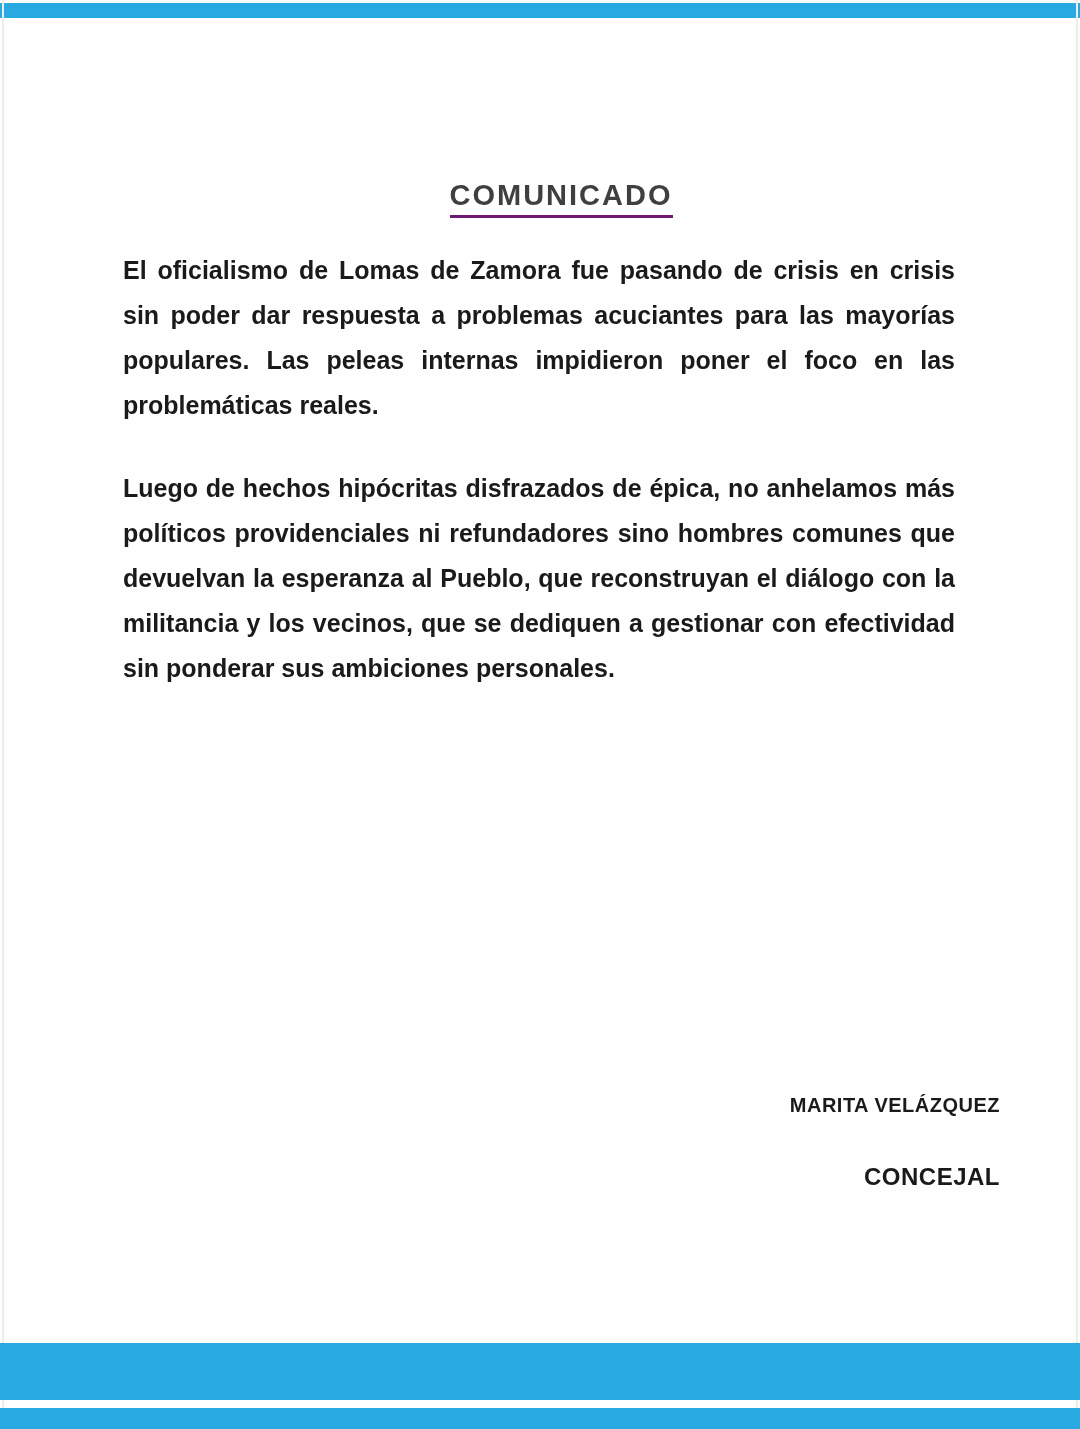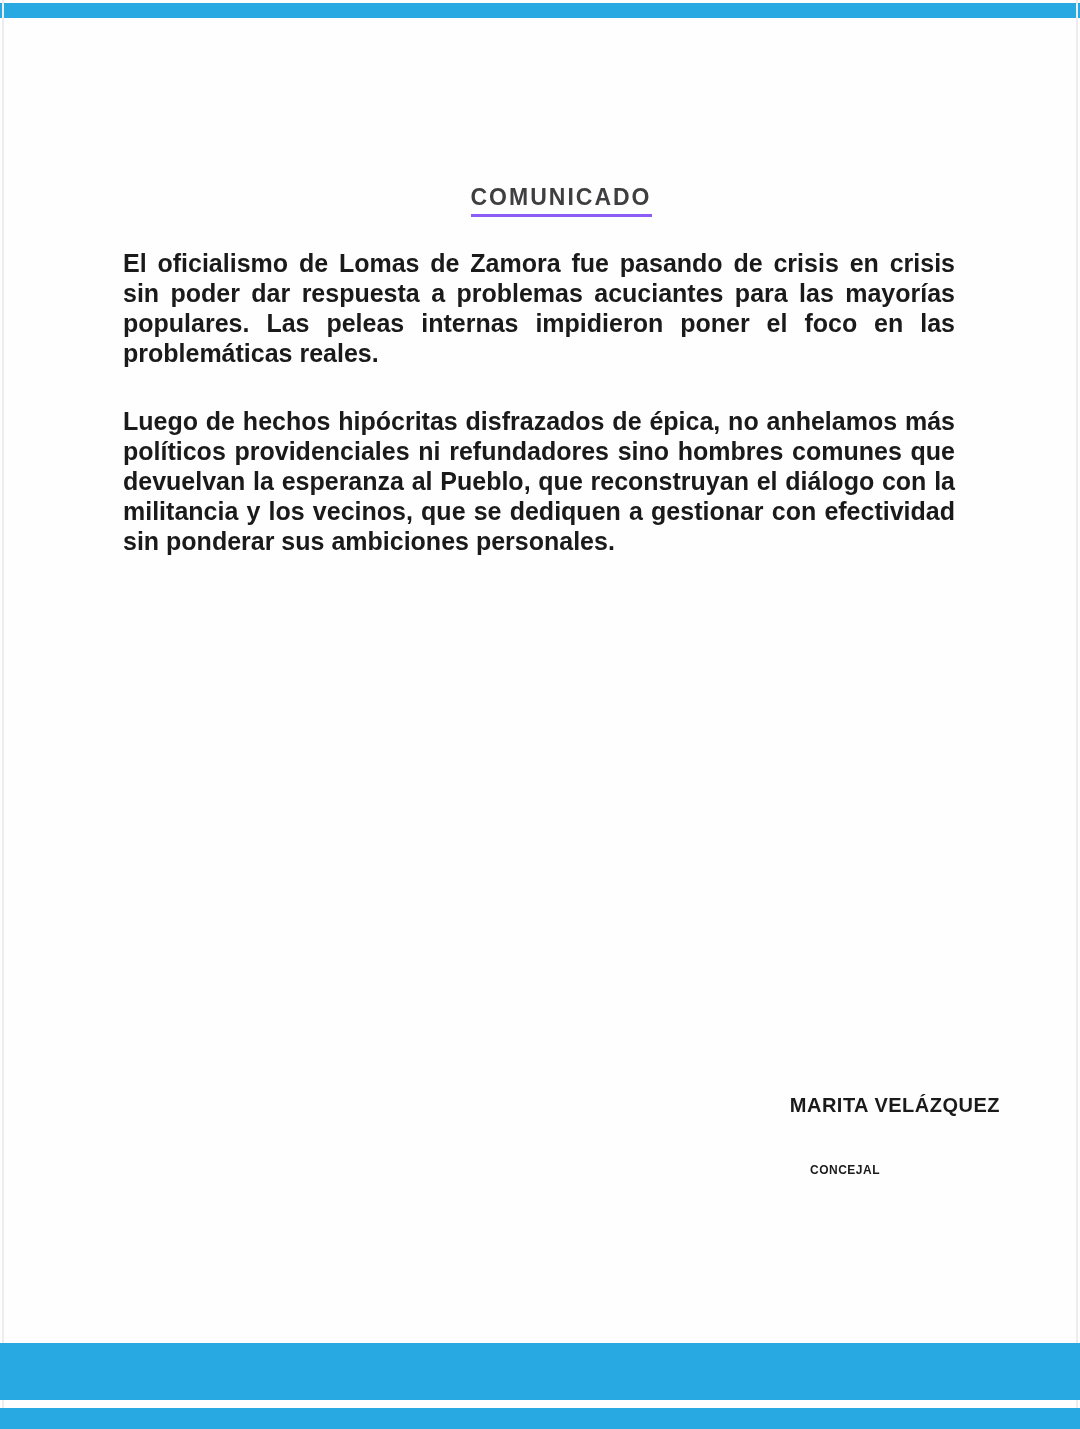--- a/index.html
+++ b/index.html
@@ -46,64 +46,65 @@
   .title {
     position: absolute;
     top: 176px;
     left: 0;
     right: 0;
     margin: 0;
     text-align: center;
   }
   .title-text {
     display: inline-block;
-    font-size: 23px;
+    font-size: 29px;
     font-weight: 700;
     letter-spacing: 2px;
     color: #3f3f41;
-    border-bottom: 3px solid #8b5cf6;
+    border-bottom: 3px solid #701a75;
     padding-bottom: 3px;
     margin-left: 42px;
   }
 
   .body-text {
     position: absolute;
     top: 248px;
     left: 123px;
     width: 832px;
   }
   .body-text p {
     margin: 0 0 38px 0;
     font-size: 25px;
     font-weight: 700;
-    line-height: 30px;
+    line-height: 45px;
     color: #1a1a1a;
     text-align: justify;
   }
 
   .signature {
     position: absolute;
     top: 1094px;
     left: 690px;
     width: 310px;
     text-align: center;
   }
   .sig-name {
     font-size: 20px;
     font-weight: 700;
     color: #1a1a1a;
     letter-spacing: 0.5px;
     text-align: right;
   }
   .sig-role {
     margin-top: 46px;
-    font-size: 12px;
+    font-size: 24px;
     font-weight: 700;
     color: #1a1a1a;
     letter-spacing: 0.5px;
+    text-align: right;
   }
 </style>
 </head>
 <body>
 
 <div class="page">
 
   <div class="accent-bar top" style="background: rgb(41, 169, 226);"></div>
   <div class="edge left"></div>
   <div class="edge right"></div>

